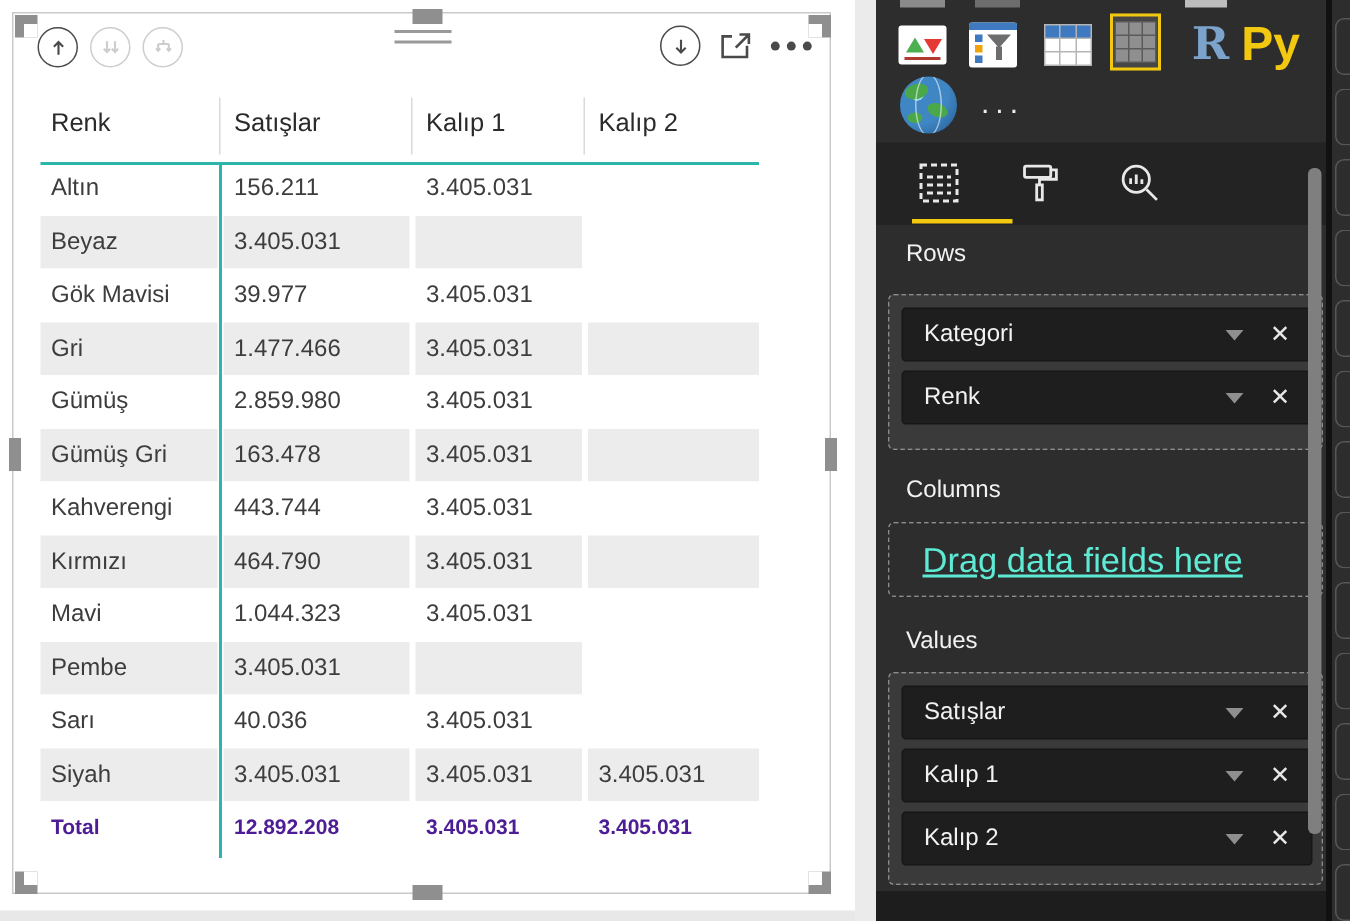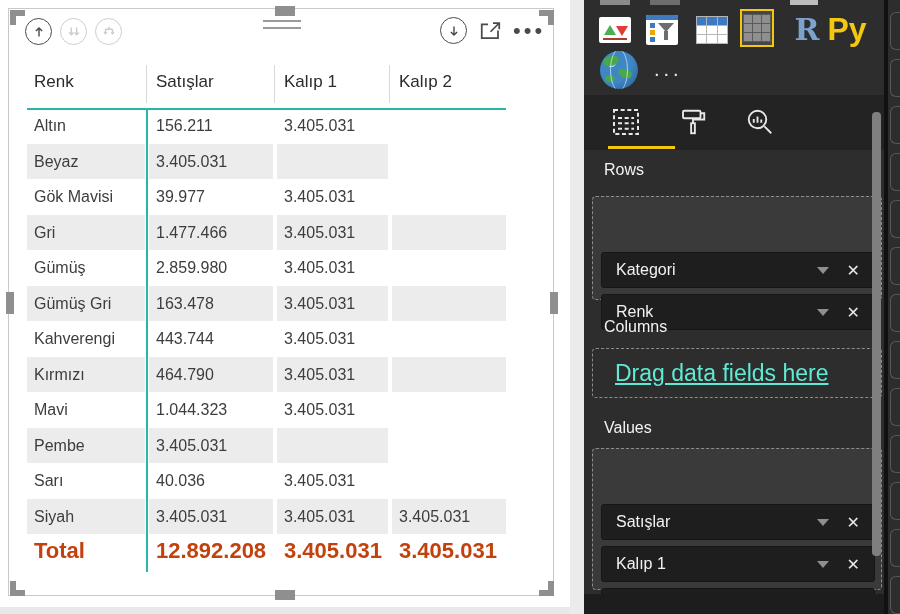--- a/index.html
+++ b/index.html
@@ -42,21 +42,21 @@
   
   #table { left:18px; top:50px; width:479px; }
   .t-row { display:grid; grid-template-columns:118px 124px 111px 114px; column-gap:4px; }
   .t-head { height:49px; }
   .t-head .cell { font-size:17px; color:#2b2b2b; line-height:46px; padding-left:7px; background:#fff; }
   .t-body .t-row { height:35.5px; }
   .t-body .cell { font-size:16px; color:#3d3d3d; line-height:35.5px; padding-left:7px;
     background:#fff; white-space:nowrap; overflow:hidden; }
   .t-body .cell.alt { background:#ececec; }
   .t-total { height:36px; }
-  .t-total .cell { font-size:22px; font-weight:bold; color:#c2410c; line-height:34px; padding-left:7px; }
+  .t-total .cell { font-size:14px; font-weight:bold; color:#4c1d95; line-height:34px; padding-left:7px; }
   .teal-hline { position:absolute; left:0; top:49px; width:479px; height:2px; background:#2cb5aa; }
   .teal-vline { position:absolute; left:119px; top:49px; width:2px; height:464px; background:#2cb5aa; }
   .hdr-sep { position:absolute; top:6px; width:1px; height:38px; background:#d9d9d9; }
 
   
   #panel { left:584px; top:0; width:316px; height:614px; background:#2d2d2d; }
   .cutoff { position:absolute; top:0; height:5px; background:#8a8a8a; }
   .gal-cell { position:absolute; top:13px; width:34px; height:33px; display:flex;
     align-items:center; justify-content:center; cursor:pointer; }
   .icon-box { width:32px; height:26px; background:#fff; border-radius:2px; position:relative; }
@@ -99,21 +99,21 @@
   .section-label { position:absolute; left:20px; color:#f2f2f2; font-size:16px; }
   .well { position:absolute; left:8px; width:290px; border:1px dashed #8d8d8d; border-radius:4px; }
   .well.filled { background:#3a3a3a; }
   .pill { position:absolute; left:8px; width:274px; height:36px; background:#1e1e1e;
     border:1px solid #161616; border-radius:3px; display:flex; align-items:center; margin-bottom:6px; }
   .pill + .pill { }
   .pill .lbl { color:#f2f2f2; font-size:16px; padding-left:14px; flex:1; }
   .pill .caret { width:0; height:0; border-left:6px solid transparent; border-right:6px solid transparent;
     border-top:7px solid #8f8f8f; margin-right:18px; }
   .pill .x { color:#e8e8e8; font-size:16px; margin-right:14px; }
-  .pill-stack { position:relative;margin-top:47px; }
+  .pill-stack { position:relative; }
   .pill-stack .pill { position:relative; left:0; margin:0 0 6px 0; }
   .placeholder { color:#5eead4; font-size:23px; padding-left:22px; line-height:48px;text-decoration:underline; }
   #panel-bottom { position:absolute; left:0; top:594px; width:300px; height:20px; background:#1d1d1d; }
   #scrollbar { position:absolute; left:288px; top:112px; width:9px; height:444px;
     background:#7f7f7f; border-radius:4px; }
   #pane-divider { position:absolute; left:300px; top:0; width:4px; height:614px; background:#111; }
   .sliver { position:absolute; left:306px; width:14px; height:38px;
     border:1px solid #575757; border-right:none; border-radius:6px 0 0 6px; }
 </style>
 </head>

